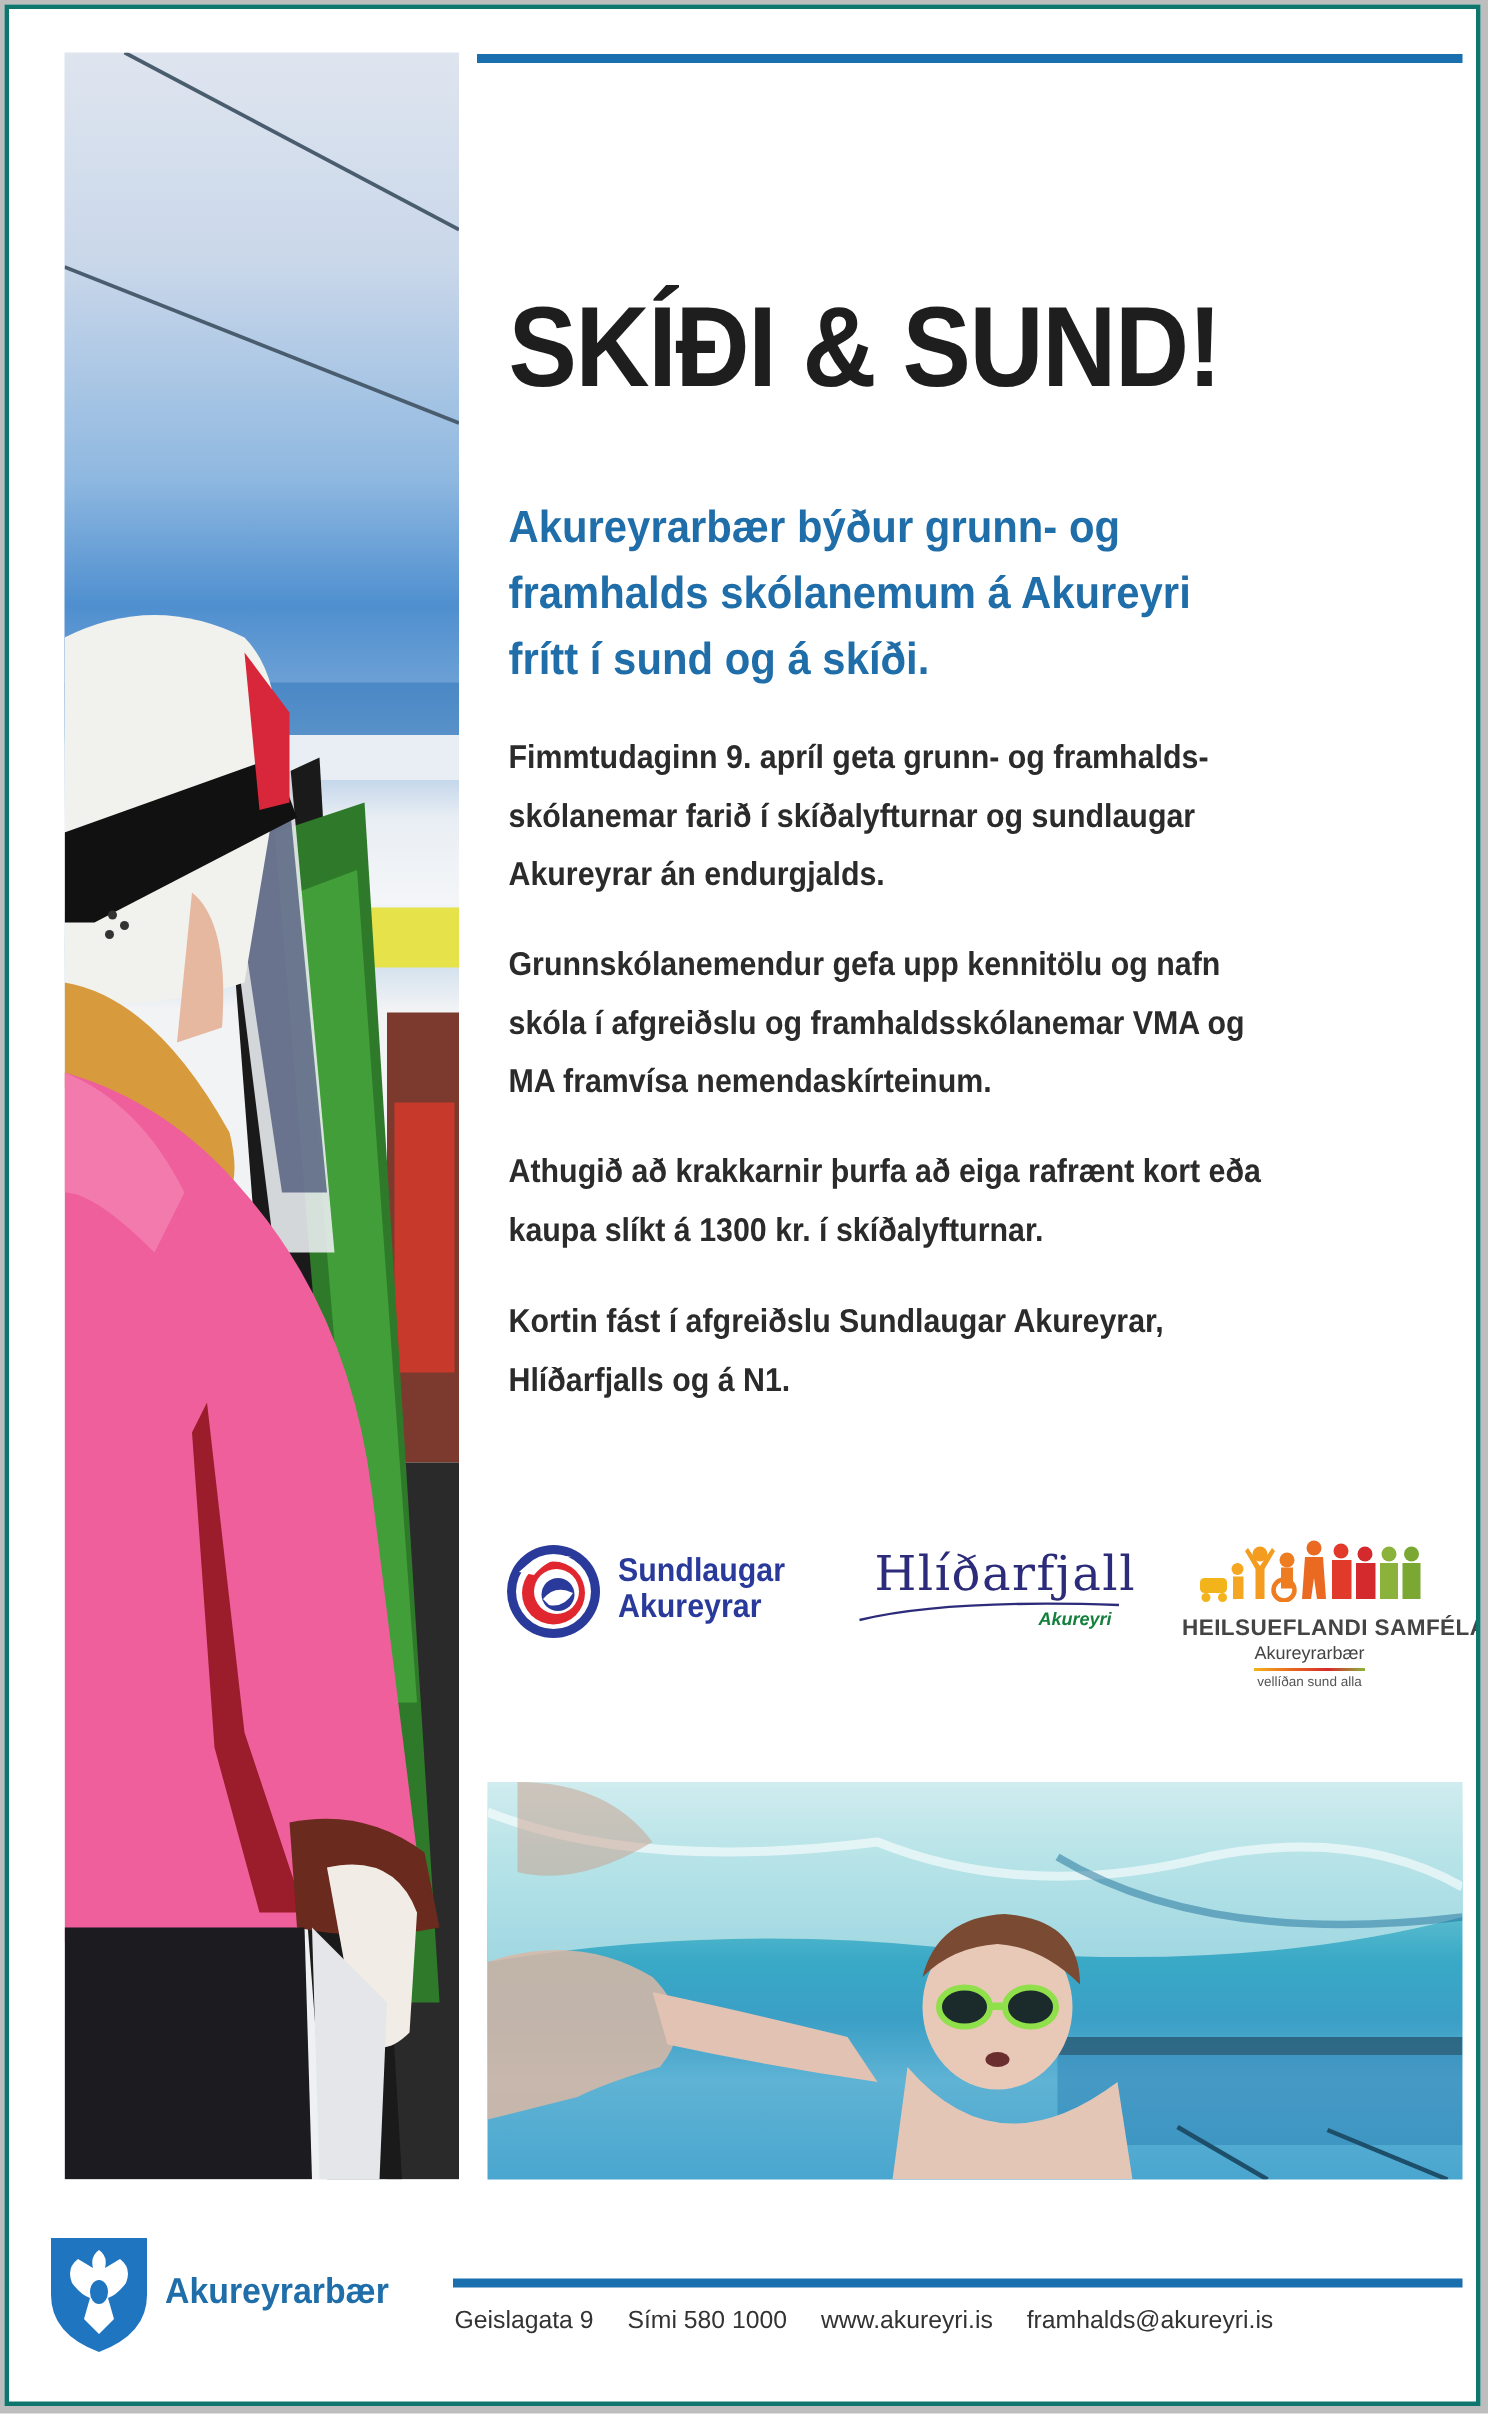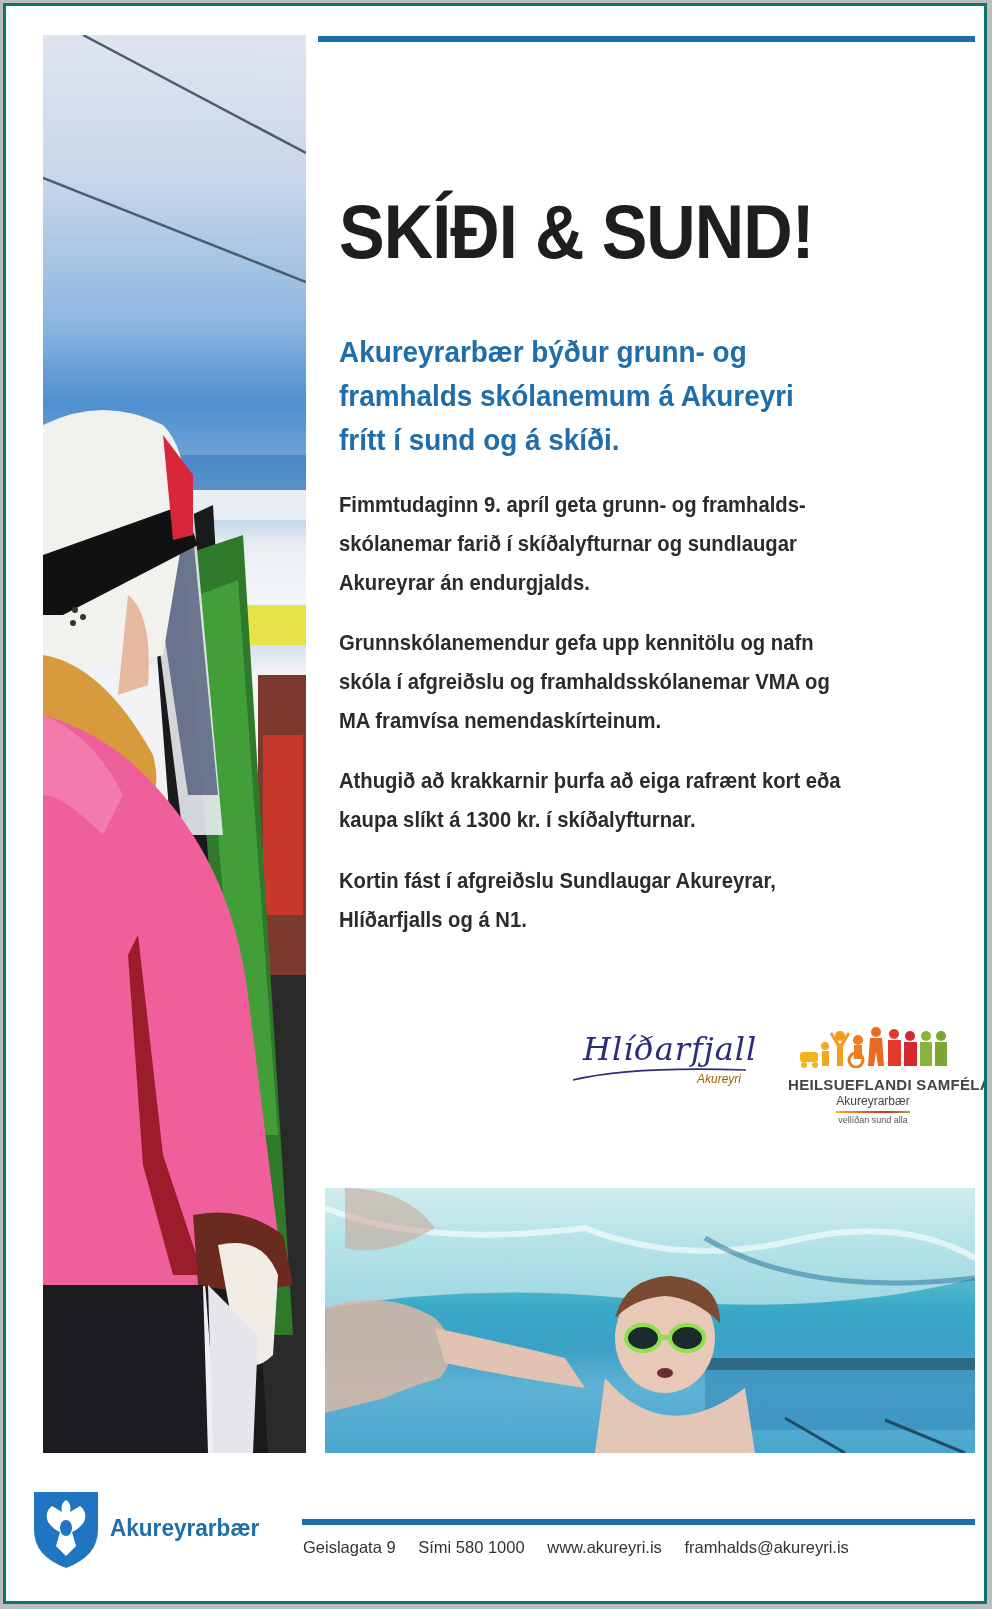--- a/index.html
+++ b/index.html
@@ -13,22 +13,22 @@
   .top-rule{left:312px;top:30px;width:657px;height:6px;background:#1a6faf;}
   .title{left:333px;top:188px;font-size:76px;font-weight:700;color:#1e1e1e;letter-spacing:-1px;line-height:1;transform:scaleX(0.9);transform-origin:left;white-space:nowrap;}
   .lead{left:333px;top:324px;width:560px;font-size:30px;line-height:44px;font-weight:700;color:#1f6ea9;transform:scaleX(0.93);transform-origin:left;}
   .lead div{white-space:nowrap;}
   .para{left:333px;width:620px;font-size:22px;line-height:39px;font-weight:700;color:#2b2b2b;transform:scaleX(0.92);transform-origin:left;}
   .para div{white-space:nowrap;}
   
   .logo-sund{left:330px;top:1022px;width:210px;height:70px;}
   .sund-text{position:absolute;left:76px;top:7px;font-size:22px;line-height:24px;font-weight:700;color:#2a3a9a;transform:scaleX(0.92);transform-origin:left;}
   .logo-hlid{left:565px;top:1020px;width:190px;height:70px;}
-  .hlid-text{position:absolute;left:12px;top:4px;font-family:"DejaVu Serif",serif;font-style:italic;font-size:32px;color:#2d2c7a;letter-spacing:1px;white-space:nowrap;}
-  .hlid-sub{position:absolute;right:20px;top:46px;font-style:italic;font-weight:400;font-size:12px;color:#a16207;}
+  .hlid-text{position:absolute;left:12px;top:4px;font-family:"DejaVu Serif",serif;font-size:32px;color:#2d2c7a;letter-spacing:1px;white-space:nowrap;}
+  .hlid-sub{position:absolute;right:20px;top:46px;font-style:italic;font-weight:700;font-size:12px;color:#15803d;}
   .logo-heil{left:782px;top:1020px;width:170px;height:100px;text-align:center;}
   .heil-t1{font-size:15px;font-weight:700;color:#444;letter-spacing:0.3px;margin-top:4px;white-space:nowrap;}
   .heil-t2{font-size:12px;color:#444;margin-top:1px;}
   .heil-rule{width:74px;height:2px;margin:3px auto 2px;background:linear-gradient(90deg,#f3b31b,#e8681e,#d62b2b,#8bb33c);}
   .heil-t3{font-size:9px;color:#555;}
   
   .swim-photo{left:319px;top:1182px;width:650px;height:265px;overflow:hidden;background:linear-gradient(180deg,#d6eef0 0%,#7fd0d8 20%,#39a9c6 45%,#3b9fc6 60%,#5fb3d4 75%,#4aa6cf 100%);}
   
   .crest{left:26px;top:1484px;width:68px;height:80px;}
   .brand{left:104px;top:1508px;font-size:24px;font-weight:700;color:#1f6ea9;transform:scaleX(0.94);transform-origin:left;white-space:nowrap;}
@@ -106,20 +106,35 @@
   </div>
   <div class="abs para" style="top:755px;">
     <div>Athugið að krakkarnir þurfa að eiga rafrænt kort eða</div>
     <div>kaupa slíkt á 1300 kr. í skíðalyfturnar.</div>
   </div>
   <div class="abs para" style="top:855px;">
     <div>Kortin fást í afgreiðslu Sundlaugar Akureyrar,</div>
     <div>Hlíðarfjalls og á N1.</div>
   </div>
 
+  <div class="abs logo-sund">
+    <svg width="66" height="66" viewBox="0 0 66 66" style="position:absolute;left:0;top:0;">
+      <circle cx="33" cy="33" r="31" fill="#2a3a9a"></circle>
+      <circle cx="33" cy="33" r="25" fill="#fff"></circle>
+      <circle cx="33" cy="34" r="21" fill="#e0262e"></circle>
+      <circle cx="35" cy="33" r="15" fill="#fff"></circle>
+      <circle cx="36" cy="35" r="11" fill="#2a3a9a"></circle>
+      <path d="M26,38 Q34,28 46,34 Q40,44 30,42 Z" fill="#fff"></path>
+      <path d="M10,20 Q25,5 45,10 Q30,10 20,22 Z" fill="#fff"></path>
+    </svg>
+    <div class="sund-text">
+      <div>Sundlaugar</div>
+      <div>Akureyrar</div>
+    </div>
+  </div>
 
   <div class="abs logo-hlid">
     <div class="hlid-text">Hlíðarfjall</div>
     <svg width="190" height="20" viewBox="0 0 190 20" style="position:absolute;left:0;top:38px;">
       <path d="M2,16 Q60,2 175,6" stroke="#2d2c7a" stroke-width="1.6" fill="none"></path>
     </svg>
     <div class="hlid-sub">Akureyri</div>
   </div>
 
   <div class="abs logo-heil">

